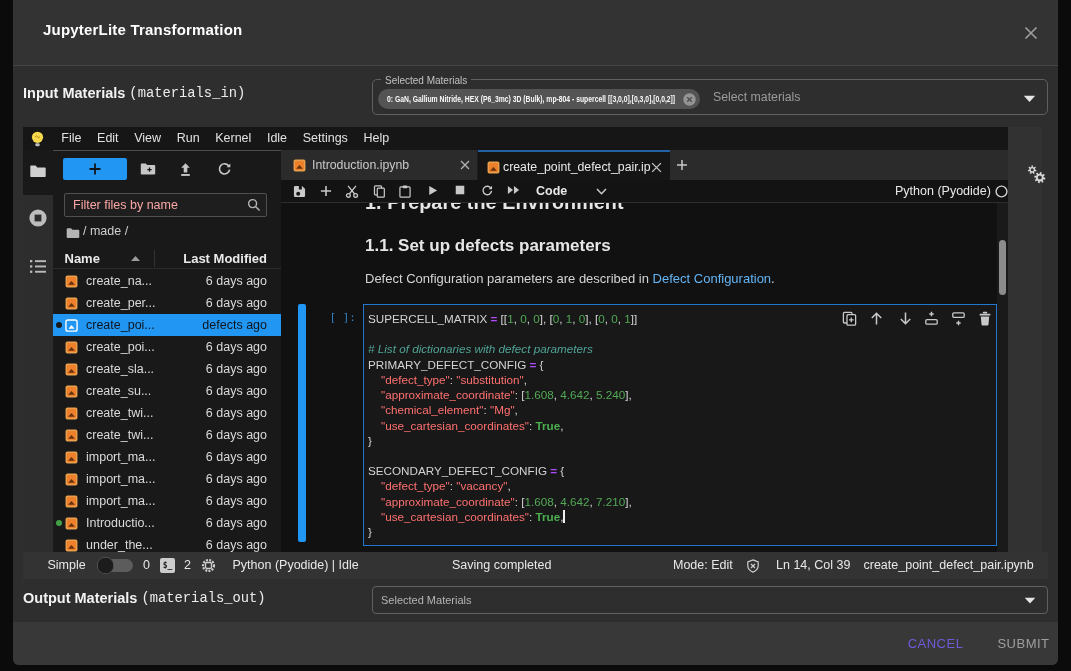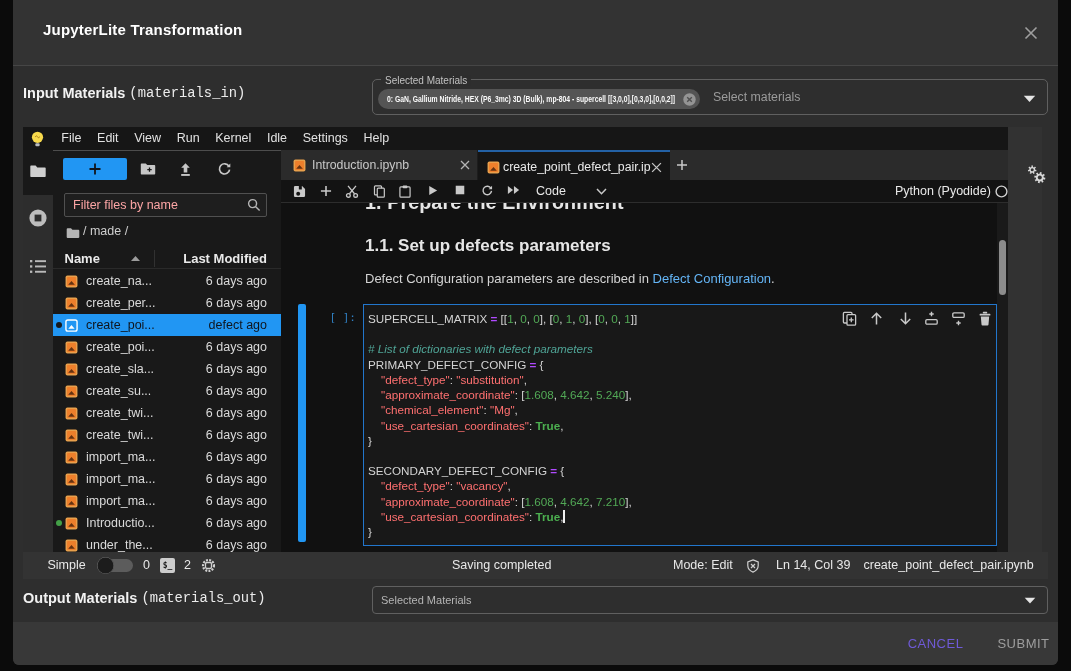--- a/index.html
+++ b/index.html
@@ -85,21 +85,21 @@
   .jl-tab .ttext { position:absolute; top:0; height:30px; line-height:30px; font-size:12.3px; white-space:nowrap; overflow:hidden; }
   #tab1 .ttext { left:31px; color:#c9c9c9; width:145px; }
   #tab2 .ttext { left:25px; color:#e9e9e9; width:148px; }
   .jl-tab .tclose { position:absolute; top:10px; cursor:pointer; }
   #tab1 .tclose { left:179px; }
   #tab2 .tclose { left:173px; }
   #tab-add { position:absolute; left:395px; top:9px; cursor:pointer; }
 
   #jl-toolbar { left:281px; top:180px; width:727px; height:23px; background:#131313; border-bottom:1px solid #2d2d2d; }
   .tb-icon { position:absolute; top:5px; cursor:pointer; }
-  #tb-celltype { position:absolute; left:255px; top:0; height:22px; line-height:22px; font-size:12.5px; font-weight:400; color:#e8e8e8; }
+  #tb-celltype { position:absolute; left:255px; top:0; height:22px; line-height:22px; font-size:12.5px; font-weight:700; color:#e8e8e8; }
   #tb-caret { position:absolute; left:315px; top:8px; }
   #tb-kernel { position:absolute; left:614px; top:0; height:22px; line-height:22px; font-size:12.5px; color:#e8e8e8; }
   #tb-kstatus { position:absolute; left:714px; top:5px; }
 
   #jl-content { left:281px; top:203px; width:716px; height:349px; background:#111111; overflow:hidden; }
   #nb-h1 { position:absolute; left:84px; top:-10.5px; font-size:19.7px; font-weight:700; color:#e6e6e6; letter-spacing:.1px; line-height:1; }
   #nb-h2 { position:absolute; left:84px; top:34px; font-size:17px; font-weight:700; color:#e6e6e6; line-height:1; }
   #nb-p { transform:translateZ(0); position:absolute; left:84px; top:68px; font-size:13px; color:#d4d4d4; }
   #nb-p a { color:#64b5f6; text-decoration:none; }
   #nb-collapser { position:absolute; left:17px; top:101px; width:8px; height:238px; background:#2196f3; border-radius:2px; }
@@ -301,21 +301,21 @@
         </div>
         <div class="fb-row selected">
           <span class="dot dark"></span>
           <span class="ficon">
             <svg width="13" height="13" viewBox="0 0 14 14">
               <rect x="1" y="1" width="12" height="12" rx="2" stroke="#ffffff" stroke-width="1.5" fill="none"></rect>
               <path d="M3.6 10.4 L7 6.5 L10.4 10.4 Z" fill="#ffffff"></path>
             </svg>
           </span>
           <span class="fname">create_poi...</span>
-          <span class="fmod">defect ago</span>
+          <span class="fmod">defects ago</span>
         </div>
         <div class="fb-row">
           <span class="ficon">
             <svg width="13" height="13" viewBox="0 0 14 14">
               <rect x="0.6" y="0.6" width="12.8" height="12.8" rx="2" fill="#e8a04c"></rect>
               <rect x="2.2" y="2.2" width="9.6" height="9.6" rx="0.8" fill="#ee7f2b"></rect>
               <path d="M3.4 10.6 L7 6.4 L10.6 10.6 Z" fill="#653211"></path>
             </svg>
           </span>
           <span class="fname">create_poi...</span>
@@ -591,20 +591,21 @@
     <span class="st" style="left:120px" data-bind="jupyterlab.statusbar.terminals">0</span>
     <span id="st-term"><span data-bind="jupyterlab.statusbar.terminal_icon">$_</span></span>
     <span class="st" style="left:161px" data-bind="jupyterlab.statusbar.kernels">2</span>
     <span id="st-chip">
       <svg width="15" height="15" viewBox="0 0 16 16">
           <circle cx="8" cy="8" r="5.6" stroke="#d0d0d0" stroke-width="2.8" fill="none" stroke-dasharray="2 1.3"></circle>
           <circle cx="8" cy="8" r="4.6" fill="#333333"></circle>
           <rect x="4.8" y="4.8" width="6.4" height="6.4" rx="1.5" stroke="#d0d0d0" stroke-width="1.4" fill="none"></rect>
         </svg>
     </span>
+    <span class="st" style="left:209.5px" data-bind="jupyterlab.statusbar.kernel_status">Python (Pyodide) | Idle</span>
     <span class="st" style="left:429px" data-bind="jupyterlab.statusbar.saving">Saving completed</span>
     <span class="st" style="left:650px" data-bind="jupyterlab.statusbar.mode">Mode: Edit</span>
     <span class="st" style="left:723px; top:7px; height:auto; line-height:normal">
       <svg width="14" height="14" viewBox="0 0 14 14">
           <path d="M7 0.9 L12.2 2.9 V6.6 C12.2 9.6 10 12 7 13.1 C4 12 1.8 9.6 1.8 6.6 V2.9 Z" stroke="#d0d0d0" stroke-width="1.2" fill="none"></path>
           <path d="M5 5 L9 9 M9 5 L5 9" stroke="#d0d0d0" stroke-width="1.2"></path>
         </svg>
     </span>
     <span class="st" style="left:753px" data-bind="jupyterlab.statusbar.position">Ln 14, Col 39</span>
     <span class="st" style="left:840.5px" data-bind="jupyterlab.statusbar.filename">create_point_defect_pair.ipynb</span>

